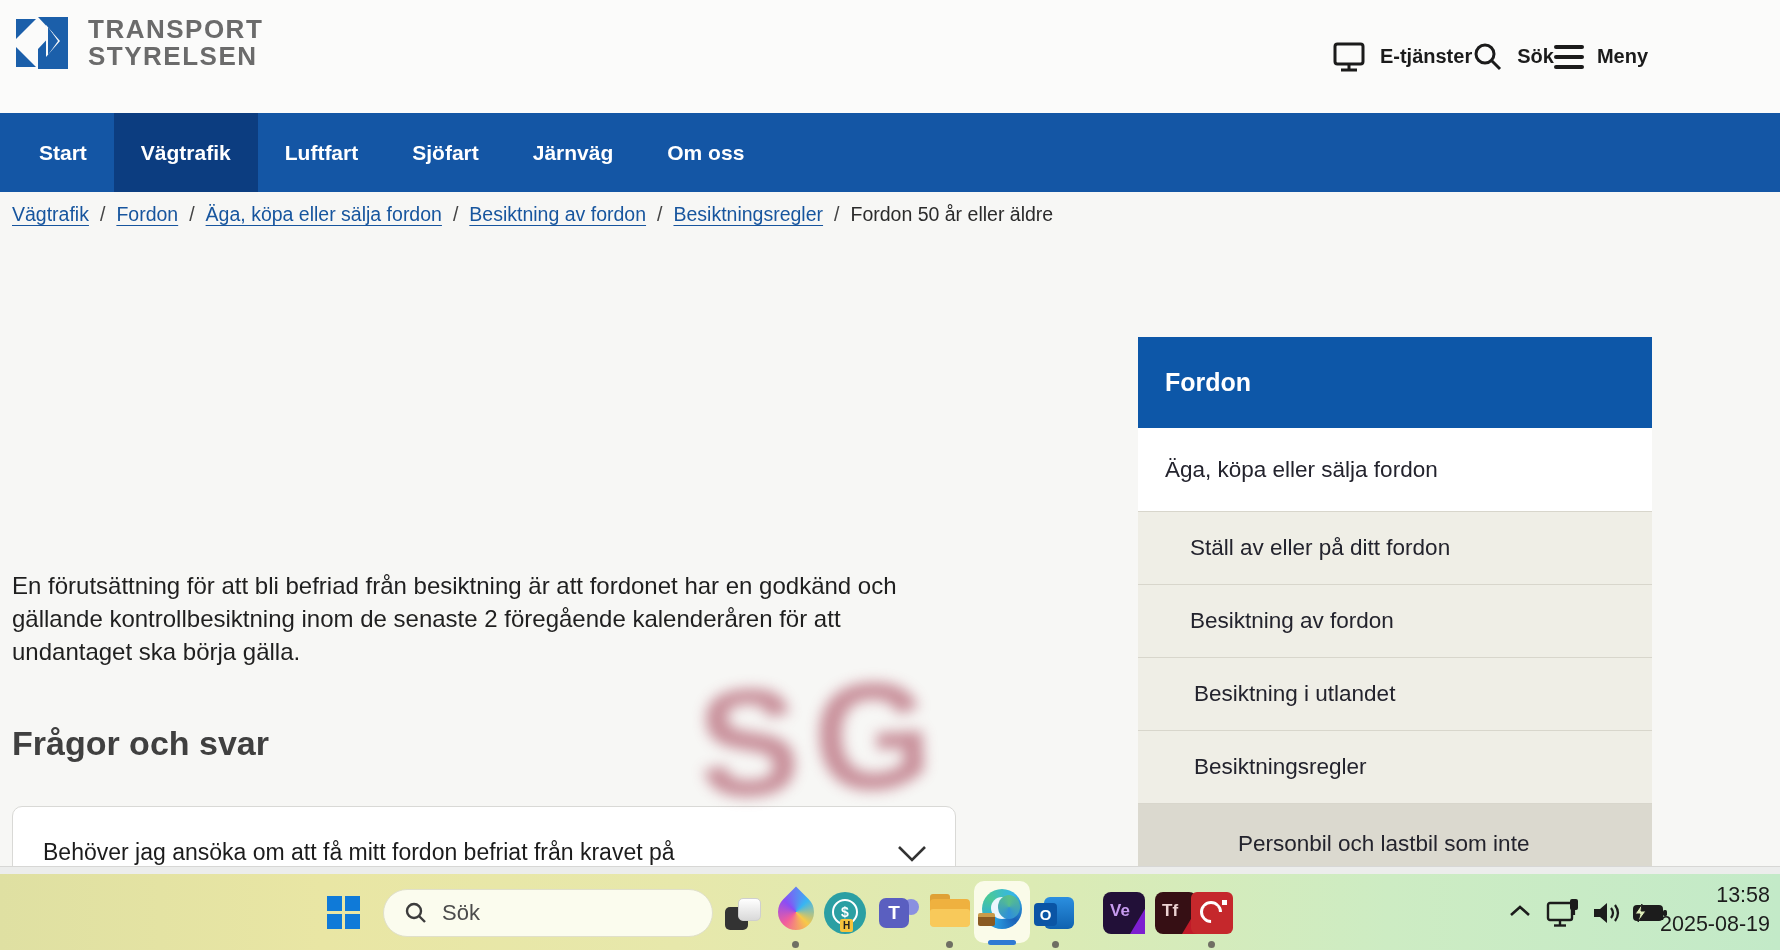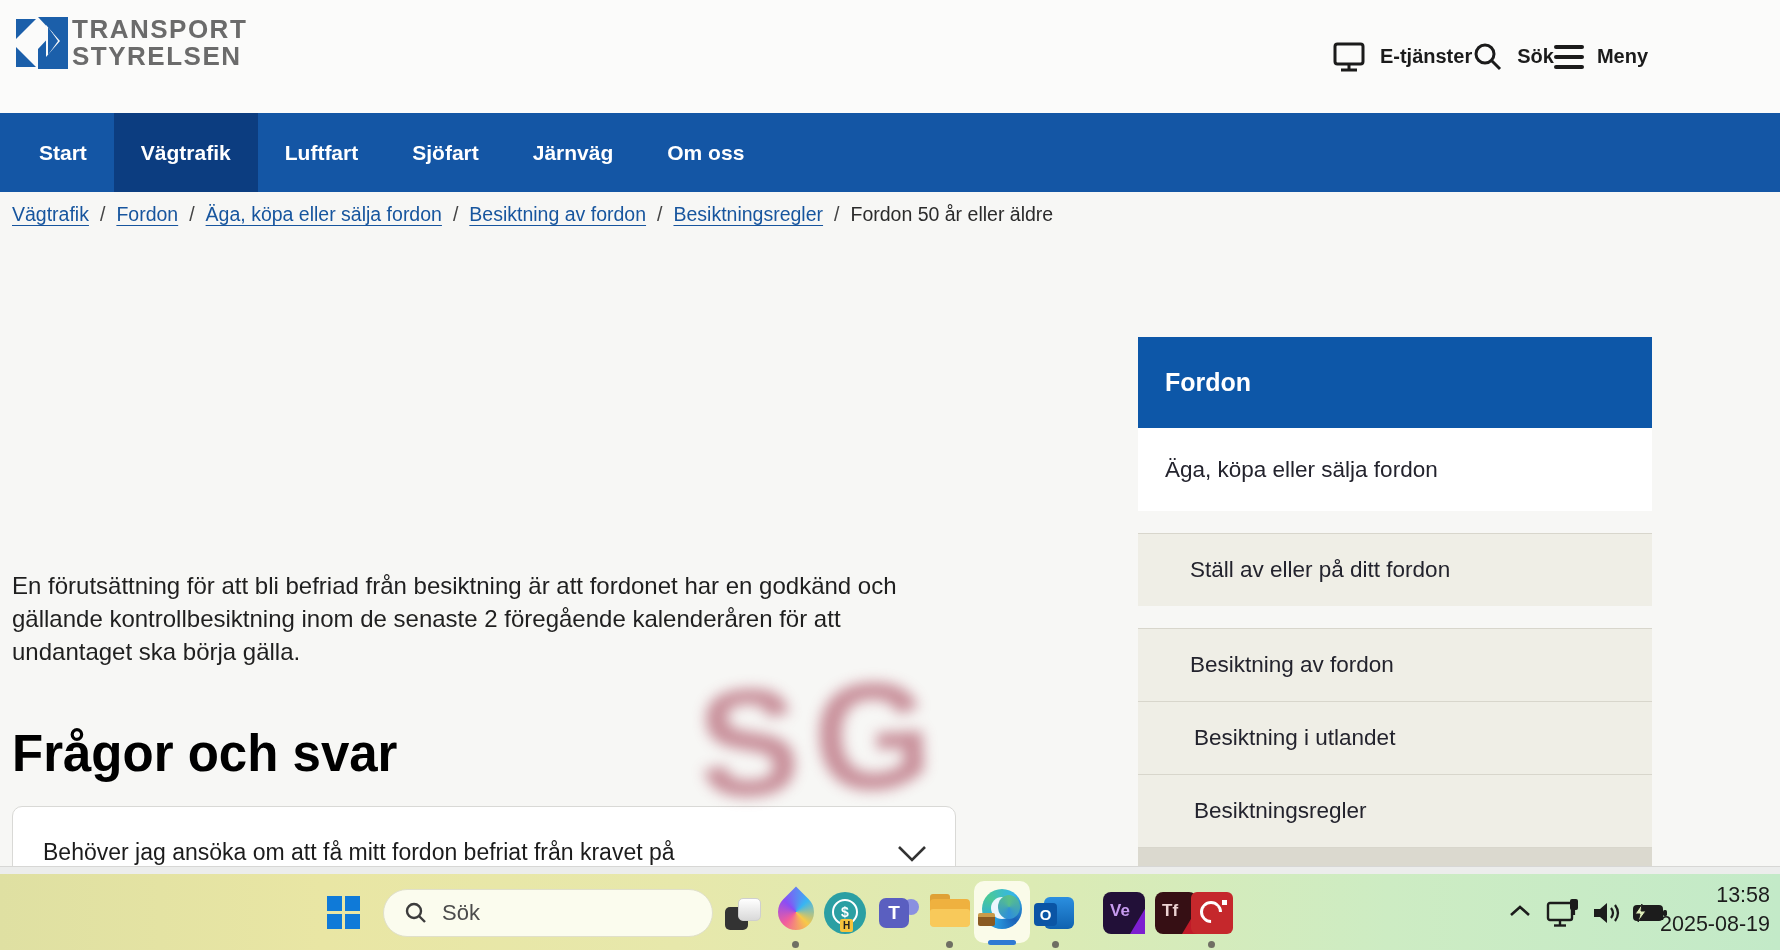--- a/index.html
+++ b/index.html
@@ -3,53 +3,53 @@
 <meta charset="utf-8">
 <style>
   * { margin:0; padding:0; box-sizing:border-box; }
   html,body { width:1780px; height:950px; overflow:hidden; }
   body { font-family:"Liberation Sans", sans-serif; background:#f7f7f5; position:relative; }
 
   
   .page { position:absolute; left:0; top:0; width:1780px; height:866px; background:#f7f7f5; overflow:hidden; }
 
   .site-header { position:absolute; left:0; top:0; width:100%; height:113px; background:#fbfbfa; }
-  .logo { position:absolute; left:12px; top:13px; display:flex; align-items:center; cursor:pointer; }
+  .logo { position:absolute; left:12px; top:13px; display:flex; align-items:center; gap:16px; cursor:pointer; }
   .logo-word { color:#6b6b6b; font-weight:700; font-size:26px; line-height:27px; letter-spacing:1.5px; }
   .header-actions { position:absolute; right:132px; top:0; height:113px; display:flex; align-items:center; }
   .h-action { display:flex; align-items:center; gap:13px; font-size:20px; font-weight:700; color:#1b1b1b; cursor:pointer; }
   .burger { display:flex; flex-direction:column; gap:6px; }
   .burger i { display:block; width:30px; height:4px; background:#1b1b1b; border-radius:2px; }
 
   .main-nav { position:absolute; left:0; top:113px; width:100%; height:79px; background:#1456a5; display:flex; padding-left:12px; }
   .nav-item { padding:0 27px; line-height:79px; color:#fff; font-size:21px; font-weight:600; cursor:pointer; white-space:nowrap; }
   .nav-item.active { background:#0c3d80; }
 
   .breadcrumb { position:absolute; left:12px; top:203px; font-size:19.5px; color:#444; display:flex; align-items:center; flex-wrap:nowrap; }
   .breadcrumb a { color:#17559e; text-decoration:underline; text-underline-offset:4px; cursor:pointer; white-space:nowrap; }
   .bc-sep { margin:0 11px; color:#444; }
   .bc-current { color:#2b2b2b; white-space:nowrap; }
 
   .article-title { position:absolute; left:12px; top:294px; width:880px; font-size:57px; line-height:1.12; font-weight:700; color:#282828; letter-spacing:-0.5px; }
   .article-lead { position:absolute; left:12px; top:492px; width:920px; font-size:28.5px; color:#222; }
   .article-body { position:absolute; left:12px; top:570px; width:952px; font-size:24px; line-height:1.37; color:#1f1f1f; }
-  .faq-heading { position:absolute; left:12px; top:724px; font-size:51px; font-weight:700; color:#000000; }
+  .faq-heading { position:absolute; left:12px; top:724px; font-size:34px; font-weight:700; color:#404040; }
 
   .faq-card { position:absolute; left:12px; top:806px; width:944px; height:140px; background:#fff; border:1px solid #d9d9d6; border-radius:10px; padding:28px 80px 0 30px; cursor:pointer; }
   .faq-q { display:block; max-width:700px; font-size:23px; line-height:1.5; color:#1c1c1c; }
   .faq-chevron { position:absolute; right:28px; top:38px; }
 
   .watermark { position:absolute; left:698px; top:652px; font-size:152px; font-weight:800; letter-spacing:14px; color:#9e3147; opacity:.52; filter:blur(7px); transform:rotate(-3deg); z-index:4; pointer-events:none; }
 
   
   .sidebar { position:absolute; left:1138px; top:337px; width:514px; z-index:2; }
   .sidebar-header { height:91px; background:#0d57a8; color:#fff; font-size:25px; font-weight:700; display:flex; align-items:center; padding-left:27px; }
   .srow { display:flex; align-items:center; font-size:22.5px; color:#23232d; border-top:1px solid #d8d6cc; cursor:pointer; }
   .srow.l1 { height:83px; background:#ffffff; padding-left:27px; border-top:none; }
-  .srow.l2 { height:73px; background:#efeee6; padding-left:52px;margin-top:22px; }
+  .srow.l2 { height:73px; background:#efeee6; padding-left:52px; }
   .srow.l3 { height:73px; background:#efeee6; padding-left:56px; }
   .srow.l4 { height:80px; background:#dbd9cf; padding-left:100px; }
 
   
   .window-edge { position:absolute; left:0; top:866px; width:100%; height:8px; background:#ecedec; border-top:1px solid #d7d7d5; }
   .desktop { position:absolute; left:0; top:874px; width:100%; height:76px;
     background:linear-gradient(90deg,#dfe0a2 0%,#e9e6a4 18%,#e7e8ab 38%,#dcebb4 58%,#cdecc3 78%,#c3eac8 100%); }
 
   .start-btn { position:absolute; left:327px; top:22px; width:34px; height:34px; display:grid; grid-template-columns:15px 15px; grid-template-rows:15px 15px; gap:3px; cursor:pointer; }
   .start-btn i { background:#0f7ad8; }

